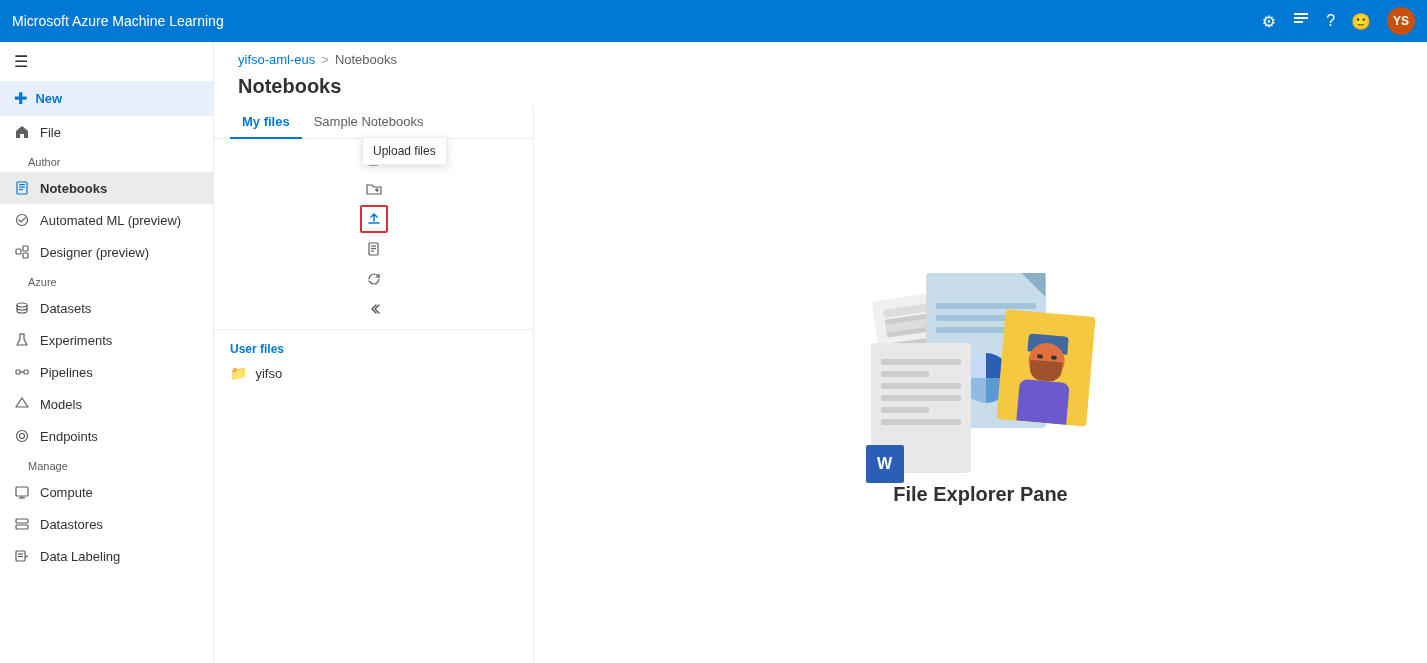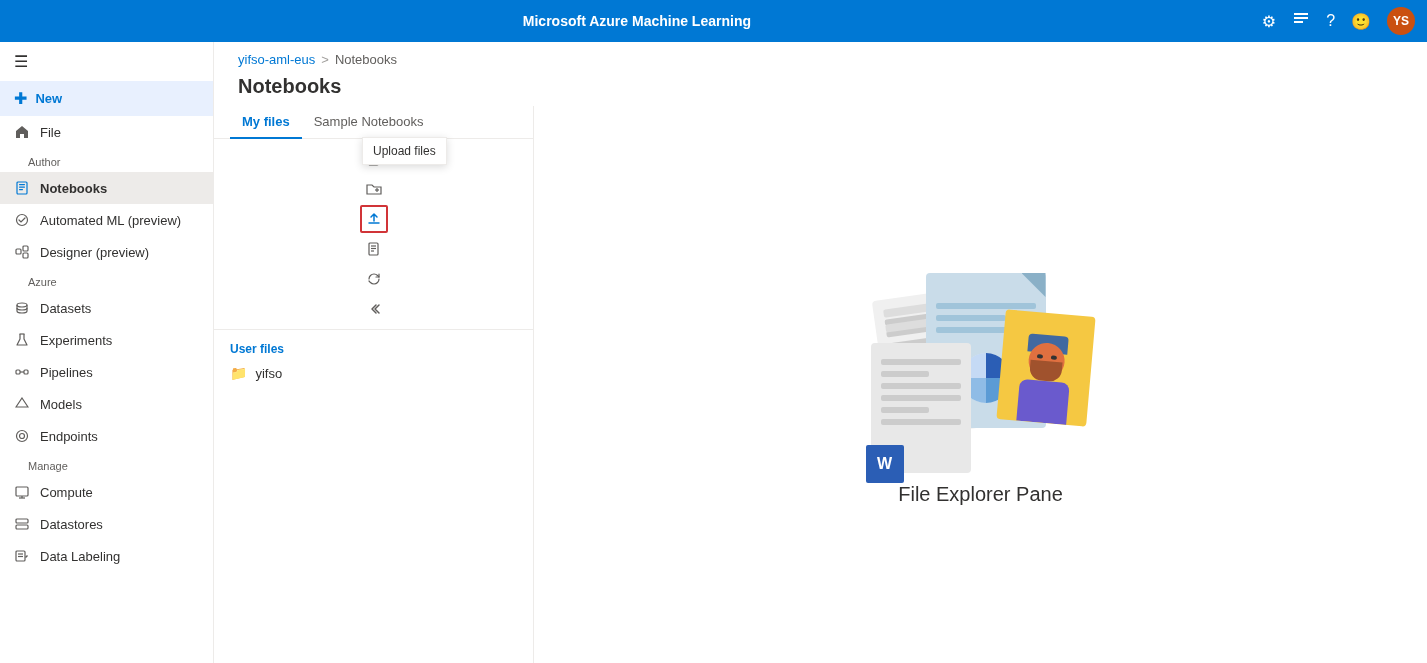--- a/index.html
+++ b/index.html
@@ -10,23 +10,22 @@
       background: #0078d4;
       color: white;
       height: 42px;
       display: flex;
       align-items: center;
       padding: 0 12px;
       flex-shrink: 0;
     }
     .topbar-title {
       font-size: 14px;
-      font-weight: 700;
+      font-weight: 400;
       flex: 1;
-      text-align: center;
     }
     .topbar-icons {
       display: flex;
       gap: 16px;
       align-items: center;
     }
     .topbar-icon {
       color: white;
       font-size: 16px;
       cursor: pointer;
@@ -397,21 +396,21 @@
     .person-body {
       position: absolute;
       top: 38px; left: 50%; transform: translateX(-50%);
       width: 50px; height: 42px;
       background: #6a5acd;
       border-radius: 8px 8px 0 0;
     }
 
     .explorer-title {
       font-size: 20px;
-      font-weight: 400;
+      font-weight: 700;
       color: #323130;
     }
   </style>
 </head>
 <body>
 
 <div class="topbar">
   <span class="topbar-title">Microsoft Azure Machine Learning</span>
   <div class="topbar-icons">
     <span class="topbar-icon" title="Settings">⚙</span>

